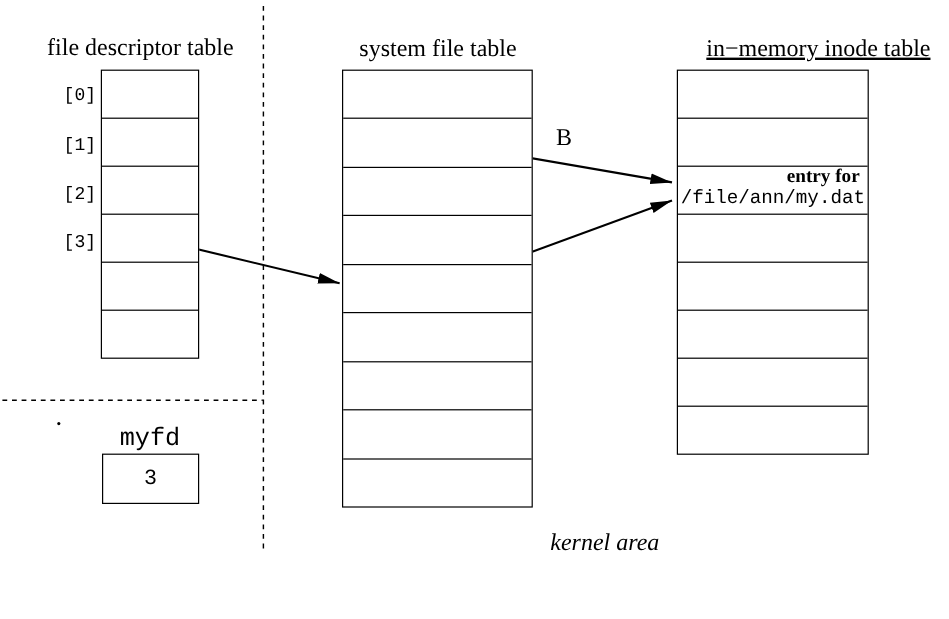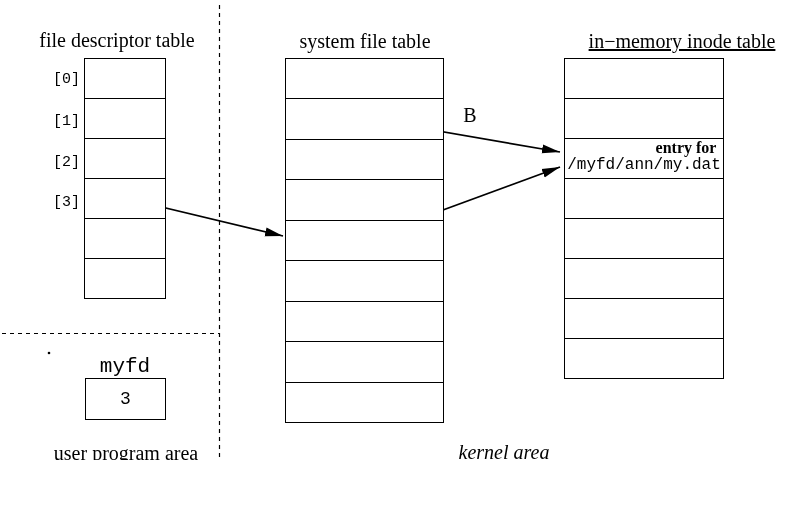--- a/index.html
+++ b/index.html
@@ -105,23 +105,22 @@
       <div class="trow"></div>
       <div class="trow"></div>
       <div class="trow"></div>
       <div class="trow"></div>
       <div class="trow"></div>
       <div class="trow"></div>
       <div class="trow"></div>
     </div>
 
   <div class="abs ctr entry1" style="left:638px; top:140px;margin-left:48px;">entry for</div>
-  <div class="abs ctr mono entry2" style="left:644px; top:157px;">/myfd/ann/my.dat</div>
+  <div class="abs ctr mono entry2" style="left:644px; top:157px;">/file/ann/my.dat</div>
 
   <div class="abs ctr b-label" style="left:470px; top:104px;">B</div>
 
   <div class="abs mono myfd-label" style="left:85px; top:357px;">myfd</div>
   <div class="myfd-box mono" style="left:85px; top:378px;">3</div>
 
-  <div class="abs ctr area-label" style="left:126px; top:442px;">user program area</div>
   <div class="abs ctr area-label" style="left:504px; top:441px;font-style:italic;">kernel area</div>
 
 </div>
 
 </body></html>

